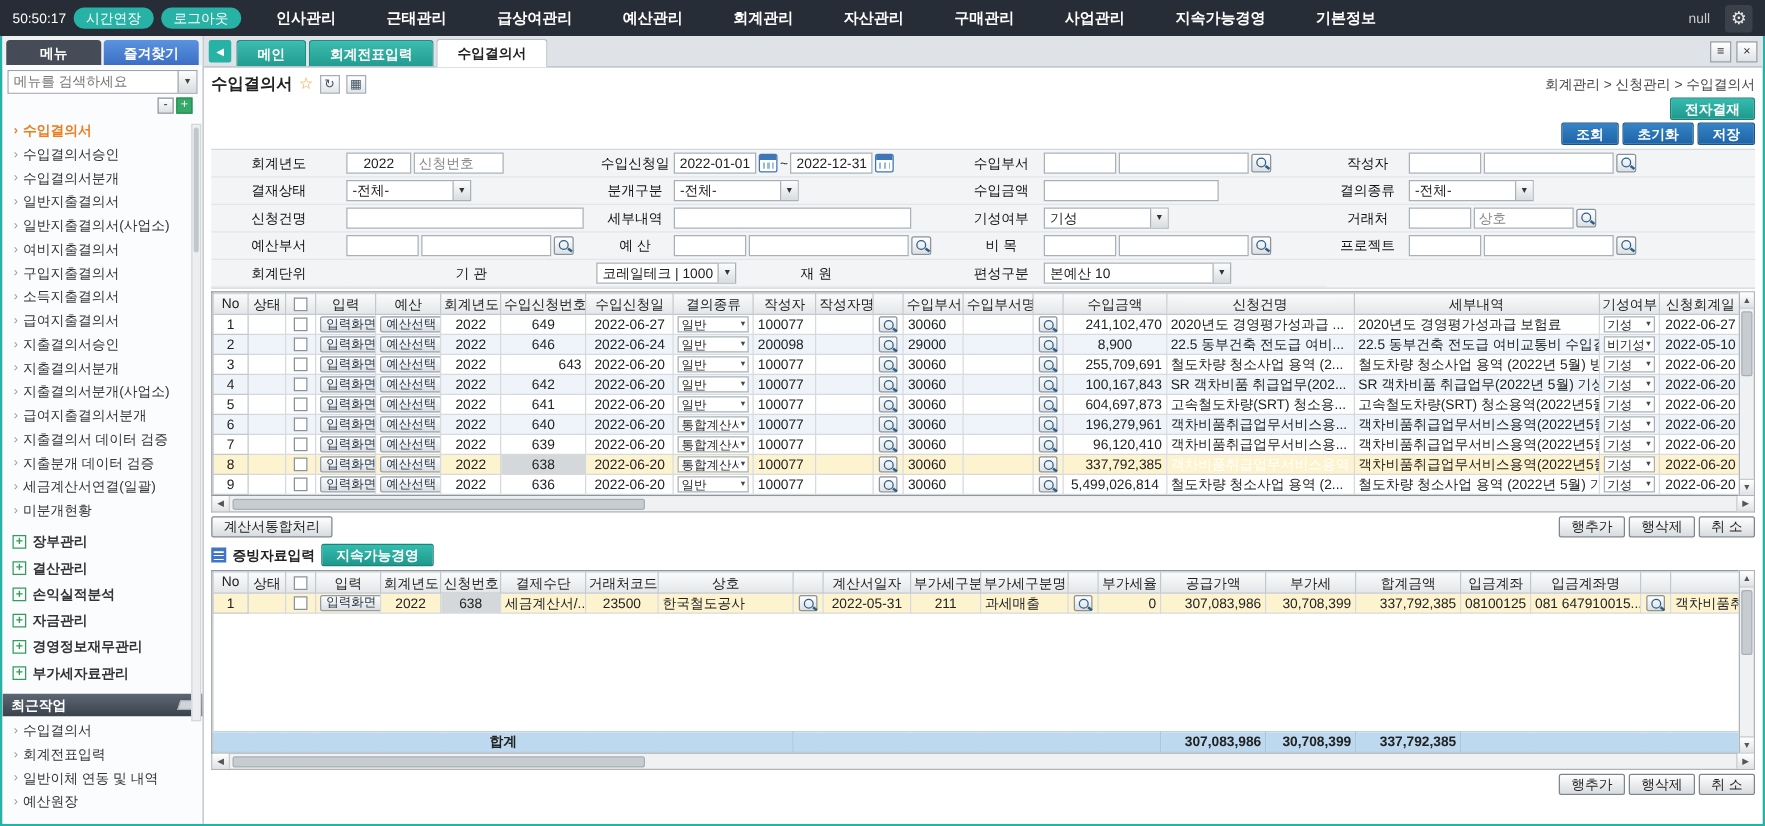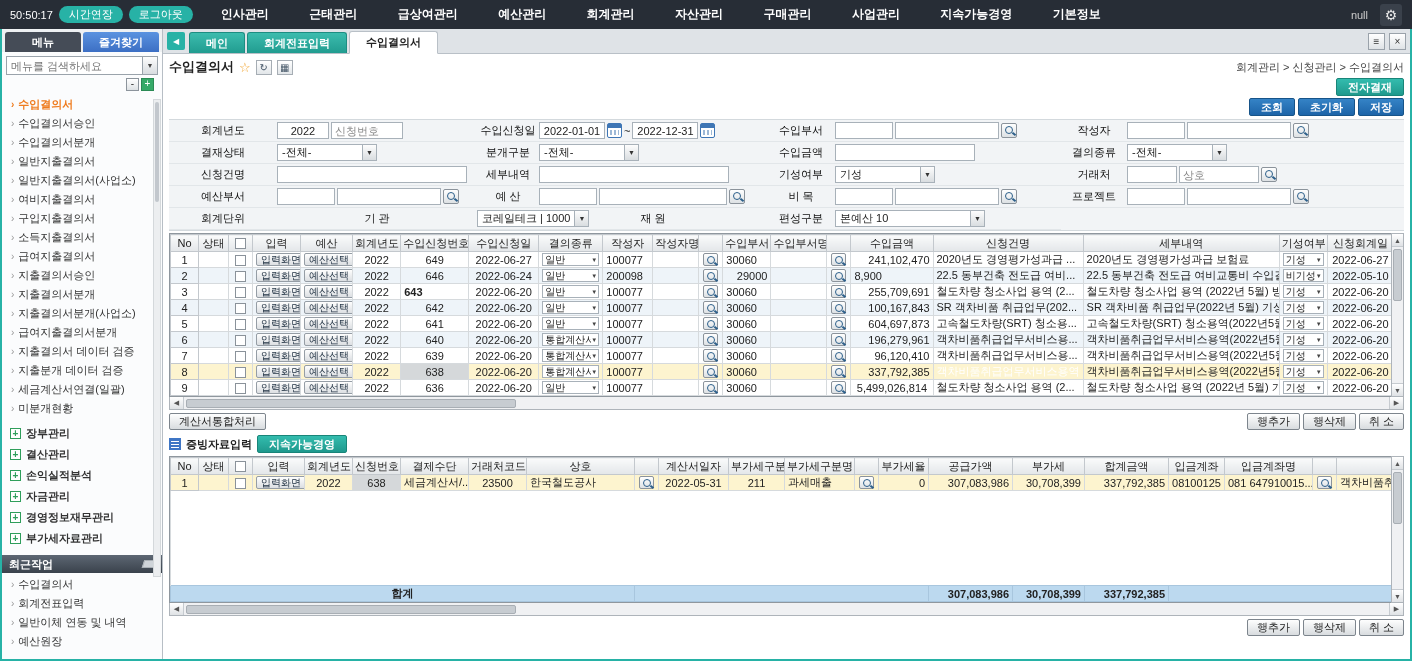--- a/index.html
+++ b/index.html
@@ -525,42 +525,42 @@
                     <td style="text-align: center;">2022-06-24</td>
                     <td style="text-align: center;">
                       <span class="cellsel">
                         <span class="t">일반</span>
                         <span class="a">▼</span>
                       </span>
                     </td>
                     <td style="text-align: left;">200098</td>
                     <td style="text-align: center;"></td>
                     <td style="text-align: center;"><span class="mag"></span></td>
-                    <td style="text-align: right; margin-top: 16px;">29000</td>
-                    <td style="text-align: center;"></td>
-                    <td style="text-align: center;"><span class="mag"></span></td>
-                    <td style="text-align: left;">8,900</td>
+                    <td style="text-align: left; margin-top: 16px;">29000</td>
+                    <td style="text-align: center;"></td>
+                    <td style="text-align: center;"><span class="mag"></span></td>
+                    <td style="text-align: center;">8,900</td>
                     <td style="text-align: left;">22.5 동부건축 전도급 여비...</td>
                     <td style="text-align: left;">22.5 동부건축 전도급 여비교통비 수입결의(착...</td>
                     <td style="text-align: center;">
                       <span class="cellsel">
                         <span class="t">비기성</span>
                         <span class="a">▼</span>
                       </span>
                     </td>
                     <td style="text-align: center;">2022-05-10</td>
                   </tr>
                   <tr class="odd">
                     <td class="rowhead" style="text-align: center;">3</td>
                     <td style="text-align: center;"></td>
                     <td style="text-align: center;"><span class="cb"></span></td>
                     <td style="text-align: center;"><span class="cellbtn">입력화면</span></td>
                     <td style="text-align: center;"><span class="cellbtn">예산선택</span></td>
                     <td style="text-align: center;">2022</td>
-                    <td class="ro" style="text-align: left; font-weight: bold;">643</td>
+                    <td class="ro" style="text-align: right;">643</td>
                     <td style="text-align: center;">2022-06-20</td>
                     <td style="text-align: center;">
                       <span class="cellsel">
                         <span class="t">일반</span>
                         <span class="a">▼</span>
                       </span>
                     </td>
                     <td style="text-align: left;">100077</td>
                     <td style="text-align: center;"></td>
                     <td style="text-align: center;"><span class="mag"></span></td>

